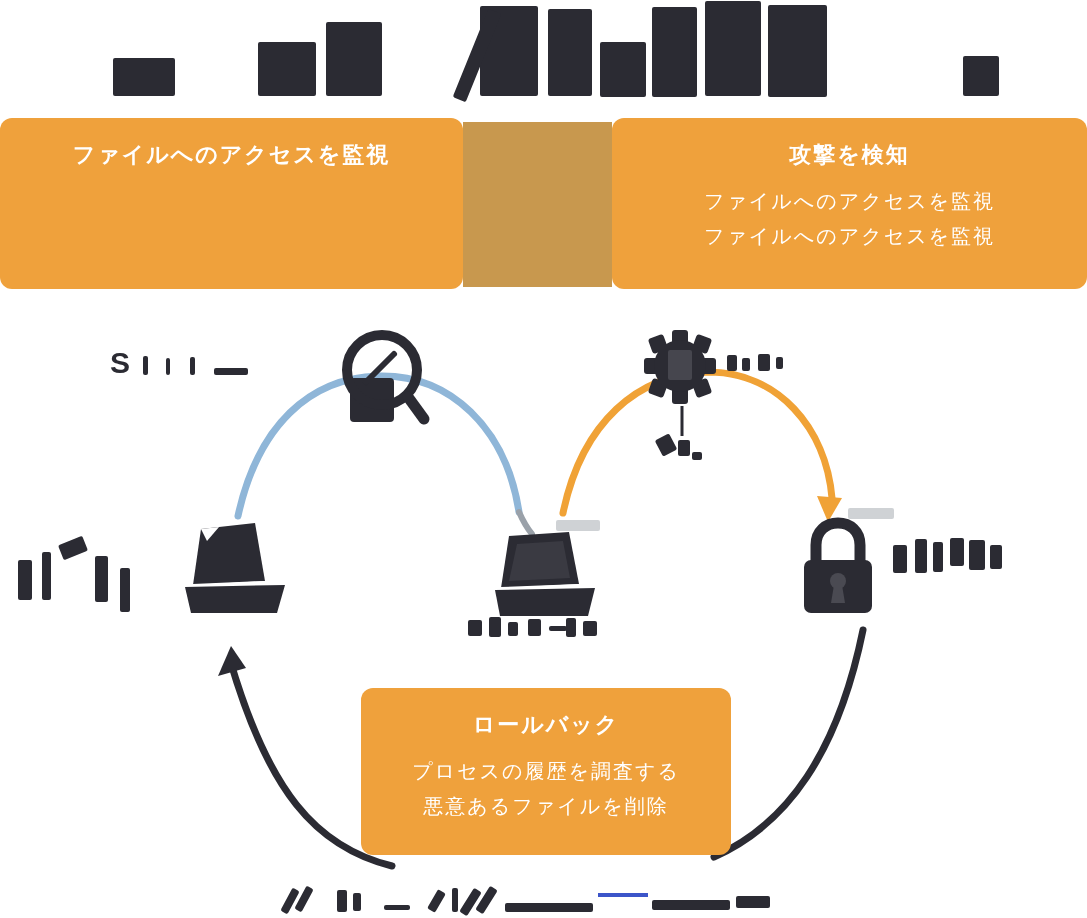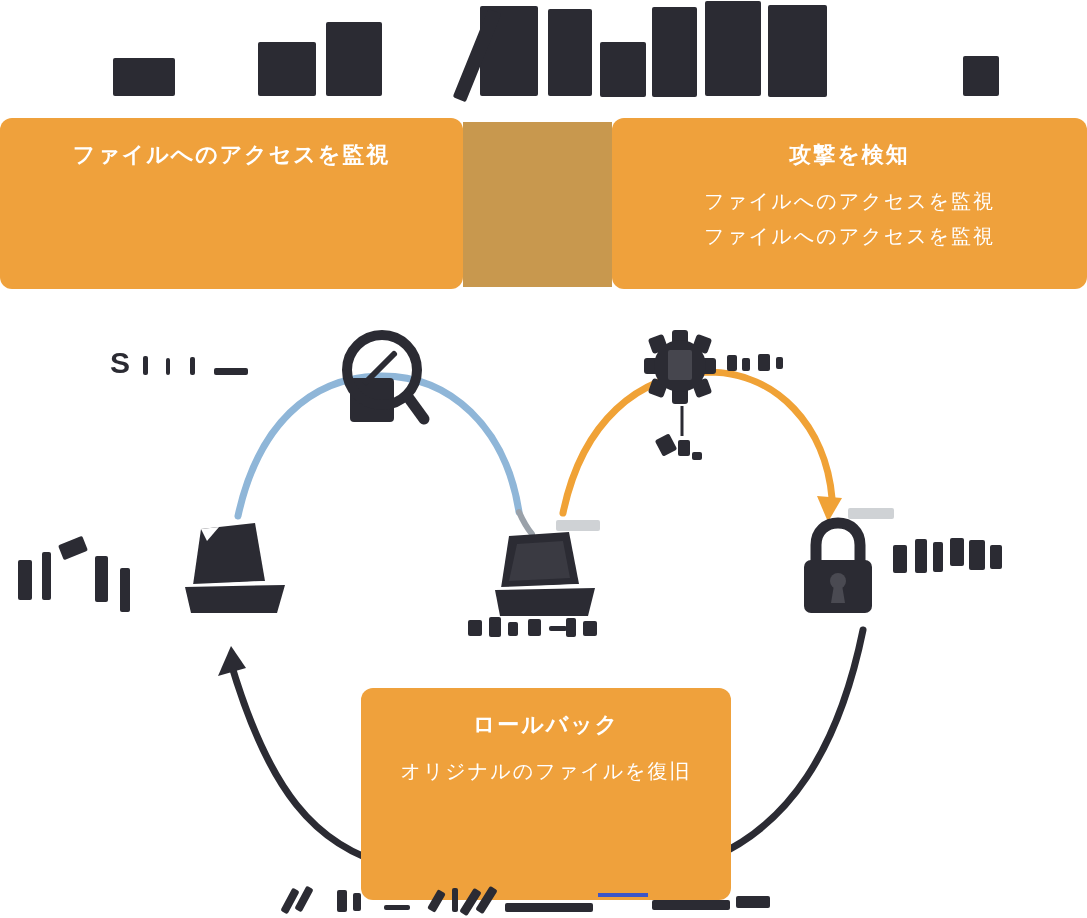--- a/index.html
+++ b/index.html
@@ -66,23 +66,24 @@
   <div class="obox" style="left:0;top:118px;width:463px;height:171px;z-index:2;">
     <div class="btitle">ファイルへのアクセスを監視</div>
   </div>
 
   <div class="obox" style="left:612px;top:118px;width:475px;height:171px;z-index:2;">
     <div class="btitle">攻撃を検知</div>
     <div class="bline">ファイルへのアクセスを監視</div>
     <div class="bline">ファイルへのアクセスを監視</div>
   </div>
 
-  <div class="obox" style="left:361px;top:688px;width:370px;height:212px;z-index:2;">
+  <div class="obox" style="left:361px;top:688px;width:370px;height:167px;z-index:2;">
     <div class="btitle">ロールバック</div>
-    <div class="bline">オリジナルのファイルを復旧</div>
+    <div class="bline">プロセスの履歴を調査する</div>
+    <div class="bline">悪意あるファイルを削除</div>
   </div>
 
   <svg class="abs" style="left:328px;top:326px;z-index:3;" width="104" height="104" viewBox="0 0 104 104">
     <rect x="22" y="52" width="44" height="44" rx="4" fill="#2B2B33"></rect>
     <circle cx="54" cy="44" r="35" fill="none" stroke="#2B2B33" stroke-width="10"></circle>
     <line x1="80" y1="71" x2="96" y2="93" stroke="#2B2B33" stroke-width="11" stroke-linecap="round"></line>
     <line x1="38" y1="56" x2="66" y2="28" stroke="#2B2B33" stroke-width="6" stroke-linecap="round"></line>
   </svg>
 
   <svg class="abs" style="left:638px;top:328px;z-index:3;" width="84" height="140" viewBox="0 0 84 140">

